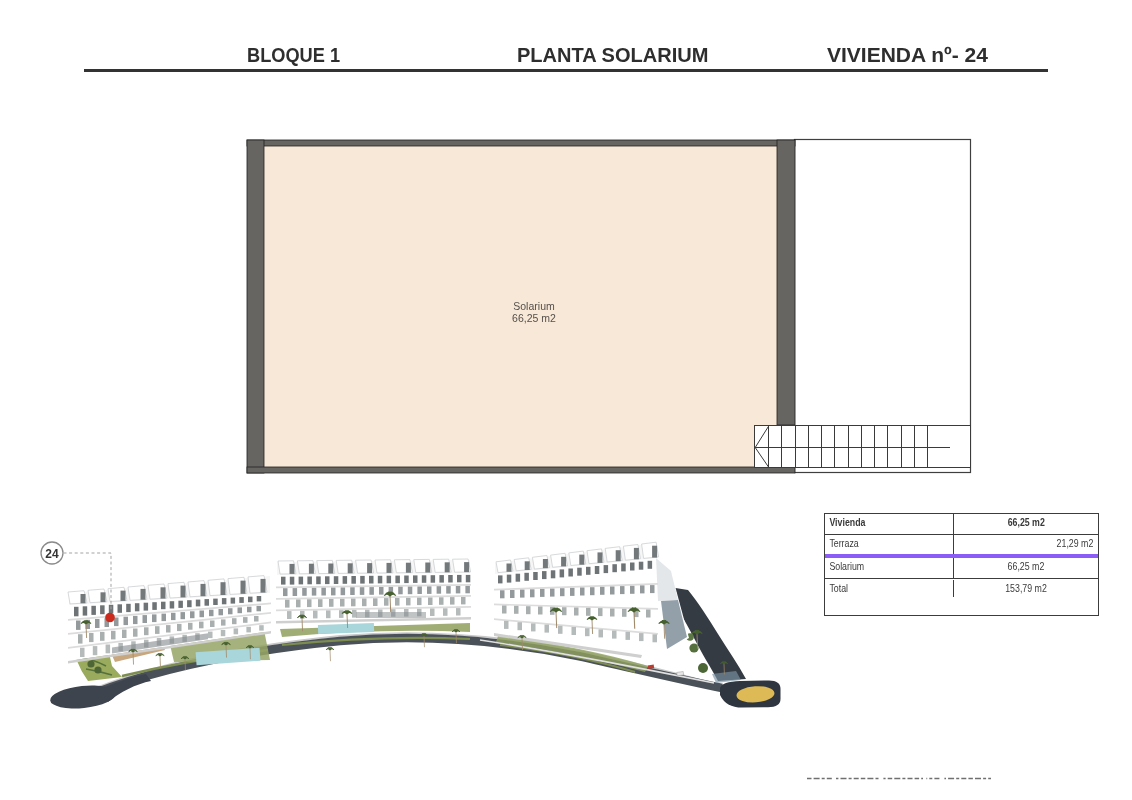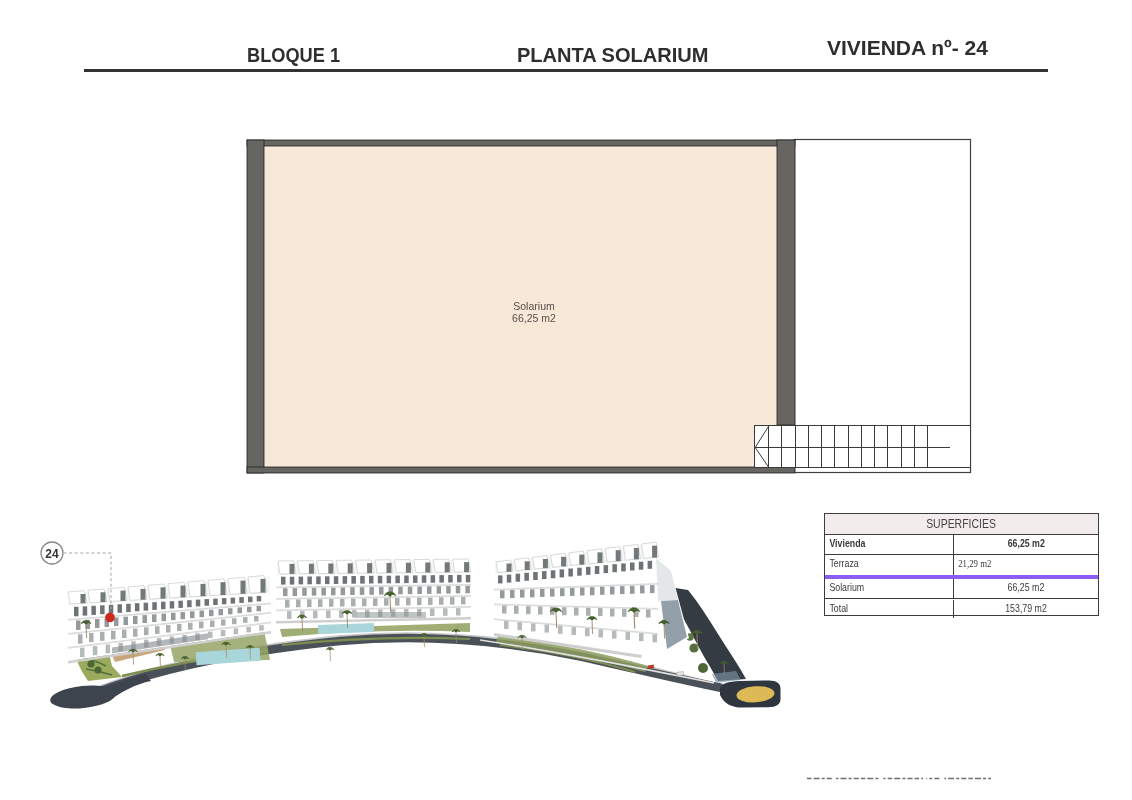--- a/index.html
+++ b/index.html
@@ -7,21 +7,21 @@
 .abs{position:absolute;}
 .htitle{font-weight:bold;color:#2e2e2e;font-size:21px;white-space:nowrap;}
 </style>
 </head>
 <body>
 
 <div class="abs htitle" style="left:247px;top:43px;transform:scaleX(0.867);transform-origin:left top;">BLOQUE 1</div>
 
 <div class="abs htitle" style="left:517px;top:43px;transform:scaleX(0.954);transform-origin:left top;">PLANTA SOLARIUM</div>
 
-<div class="abs htitle" style="left:827px;top:36px;">VIVIENDA nº- 24</div>
+<div class="abs htitle" style="left:827px;top:43px;">VIVIENDA nº- 24</div>
 
 <div class="abs" style="left:84px;top:69px;width:964px;height:3px;background:#333333;"></div>
 
 <svg class="abs" style="left:0;top:0;" width="1132" height="800" viewBox="0 0 1132 800">
 
   <rect x="264" y="146" width="513" height="321" fill="#f8e8d7"></rect>
 
   <rect x="794.5" y="139.5" width="176" height="333" fill="#ffffff" stroke="#3f3f3f" stroke-width="1.2"></rect>
 
   <rect x="247" y="140" width="548" height="6" fill="#676562" stroke="#222222" stroke-width="0.8"></rect>
@@ -481,30 +481,29 @@
 
 <g>
 <circle cx="52" cy="553" r="11" fill="#ffffff" stroke="#8a8a8a" stroke-width="1.3"></circle>
 <text x="52" y="557.5" font-size="12" font-weight="bold" fill="#333333" text-anchor="middle" font-family="Liberation Sans, sans-serif">24</text>
 <polyline points="63.5,553 111,553 111,610" fill="none" stroke="#a3a3a3" stroke-width="1" stroke-dasharray="3,2.6"></polyline>
 </g>
 </svg>
 
 <div class="abs" style="left:824px;top:513px;width:275px;height:103px;border:1px solid #3c3c3c;box-sizing:border-box;font-size:11px;color:#3a3a3a;">
 
-  <div style="height:19.6px;line-height:20.6px;background:#f2ecec;border-bottom:1px solid #3c3c3c;text-align:center;"><span style="display:inline-block;font-size:13.5px;color:#4a4244;transform:scaleX(0.775);transform-origin:center;">SUPERFICIES</span></div>
 
   <div style="height:19.6px;line-height:17.6px;border-bottom:1px solid #3c3c3c;display:flex;font-weight:bold;">
     <div style="width:128px;border-right:1px solid #3c3c3c;"><span style="display:inline-block;padding-left:5.5px;transform:scaleX(0.8);transform-origin:left;">Vivienda</span></div>
     <div style="flex:1;text-align:center;"><span style="display:inline-block;transform:scaleX(0.8);transform-origin:center;">66,25 m2</span></div>
   </div>
 
   <div style="height:19.6px;line-height:17.6px;border-bottom:4px solid #8b5cf6;display:flex;">
     <div style="width:128px;border-right:1px solid #3c3c3c;"><span style="display:inline-block;padding-left:5.5px;transform:scaleX(0.8);transform-origin:left;">Terraza</span></div>
-    <div style="flex:1;text-align:left;font-family:Liberation Serif, serif;"><span style="display:inline-block;transform:scaleX(0.8);transform-origin:center;">21,29 m2</span></div>
+    <div style="flex:1;text-align:right;"><span style="display:inline-block;transform:scaleX(0.8);transform-origin:center;">21,29 m2</span></div>
   </div>
 
   <div style="height:19.6px;line-height:17.6px;border-bottom:1px solid #3c3c3c;display:flex;">
     <div style="width:128px;border-right:1px solid #3c3c3c;"><span style="display:inline-block;padding-left:5.5px;transform:scaleX(0.8);transform-origin:left;">Solarium</span></div>
     <div style="flex:1;text-align:center;"><span style="display:inline-block;transform:scaleX(0.8);transform-origin:center;">66,25 m2</span></div>
   </div>
 
   <div style="height:19.6px;line-height:17.6px;display:flex;align-items:center;">
     <div style="width:128px;border-right:1px solid #3c3c3c;"><span style="display:inline-block;padding-left:5.5px;transform:scaleX(0.8);transform-origin:left;">Total</span></div>
     <div style="flex:1;text-align:center;"><span style="display:inline-block;transform:scaleX(0.8);transform-origin:center;">153,79 m2</span></div>

